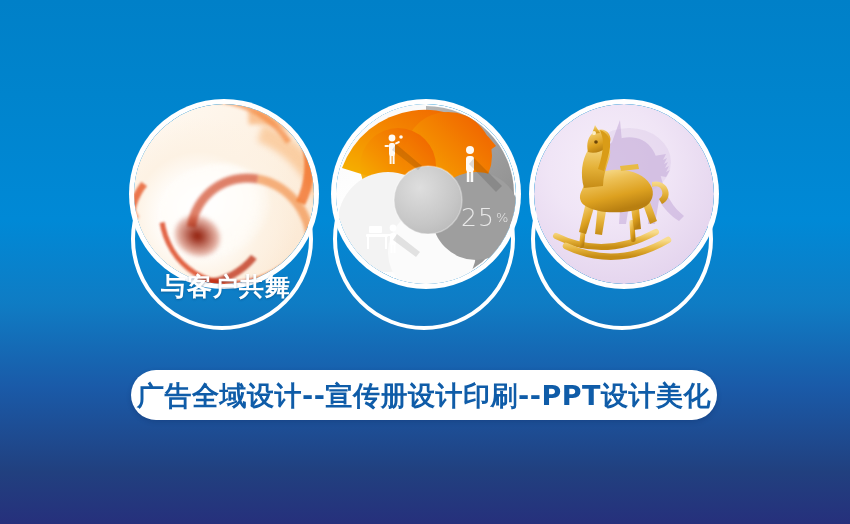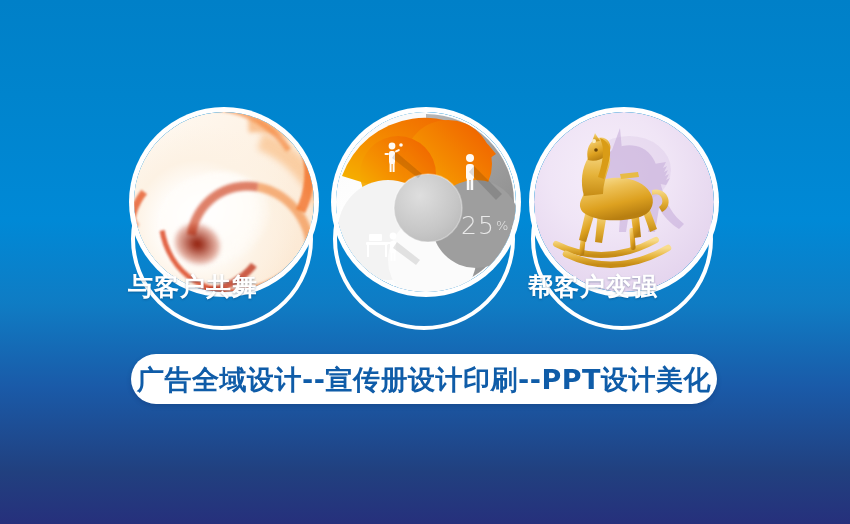--- a/index.html
+++ b/index.html
@@ -41,39 +41,39 @@
     top: 52px;
     width: 182px;
     height: 182px;
     border-radius: 50%;
     border: 4px solid #ffffff;
     box-sizing: border-box;
   }
   .photo {
     position: absolute;
     left: 6px;
-    top: 16px;
+    top: 8px;
     width: 180px;
     height: 180px;
     border-radius: 50%;
     overflow: hidden;
     box-shadow: 0 0 0 5px #ffffff;
   }
   .photo-inner {
     position: absolute;
     inset: 0;
     border-radius: 50%;
     overflow: hidden;
   }
   .caption {
     position: absolute;
     left: 0;
     top: 176px;
     width: 196px;
-    text-align: left;
+    text-align: center;
     color: #ffffff;
     font-size: 25px;
     line-height: 30px;
     letter-spacing: 1px;
     white-space: nowrap;
     text-shadow: 0 1px 2px rgba(0,40,80,0.35);
   }
   .caption .light { font-weight: 600; }
   .caption .heavy { font-weight: 900; }
 
@@ -139,21 +139,21 @@
   .art-horse {
     position: absolute; inset: 0;
     background:
       radial-gradient(circle at 42% 34%, #f6eefa 0%, #f0e5f6 38%, #e6d7ef 72%, #dfcceb 100%);
   }
 
   
   .banner {
     position: absolute;
     left: 131px;
-    top: 354px;
+    top: 370px;
     width: 586px;
     height: 50px;
     background: #ffffff;
     border-radius: 25px;
     display: flex;
     align-items: center;
     justify-content: center;
     box-shadow: 0 2px 5px rgba(0,20,60,0.18);
   }
   .banner-text {
@@ -345,23 +345,20 @@
               <path d="M118,78 c8,-2 14,2 16,8 c2,6 -1,12 -6,14 l-3,-5
                        c3,-2 4,-5 3,-8 c-1,-4 -5,-6 -10,-4 Z" fill="url(#gGold2)"></path>
 
               <path d="M86,62 l18,-2 l1,5 l-18,2 Z" fill="#e8bb45"></path>
 
               <circle cx="60" cy="29" r="2" fill="#fff7d8" opacity="0.9"></circle>
             </svg>
           </div>
         </div>
       </div>
-      <div class="caption">
-        <span class="light">帮客户</span><span class="heavy">变强</span>
-      </div>
     </div>
 
   </div>
 
   <div class="banner">
     <span class="banner-text">广告全域设计--宣传册设计印刷--PPT设计美化</span>
   </div>
 
 </div>
 

